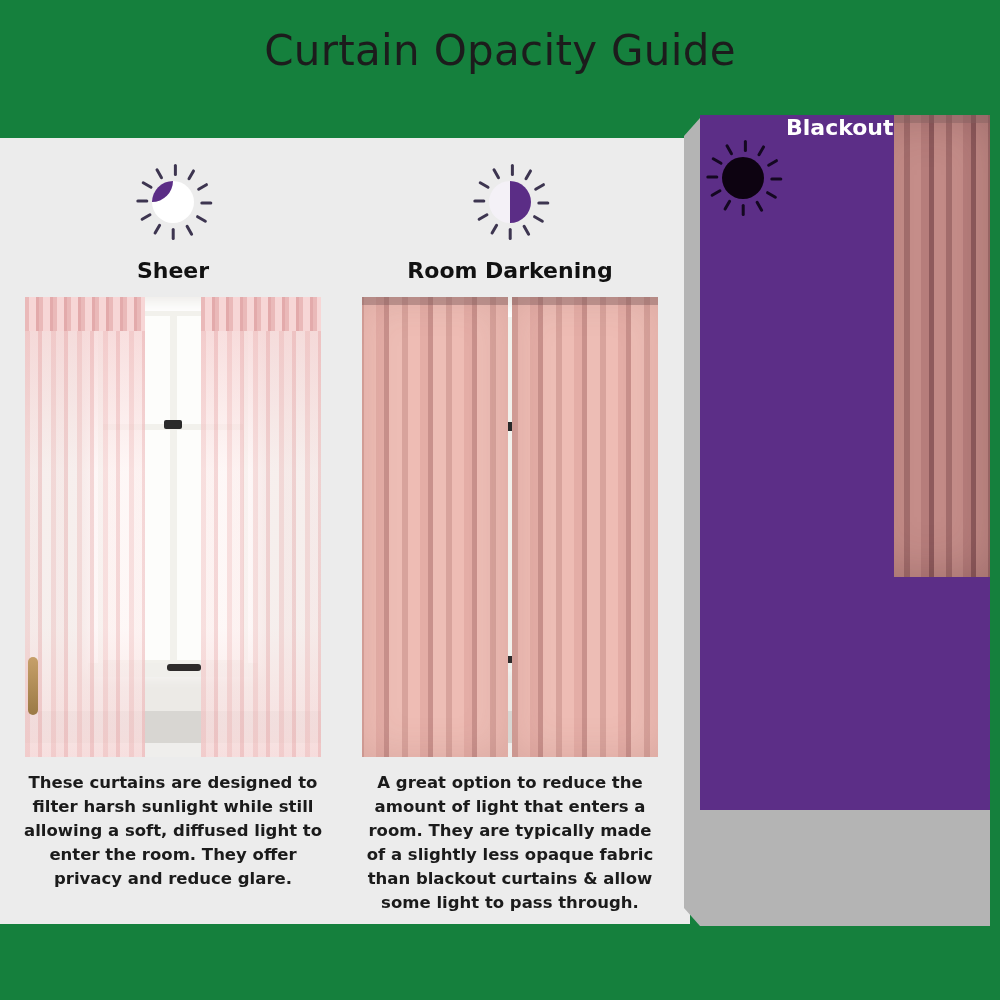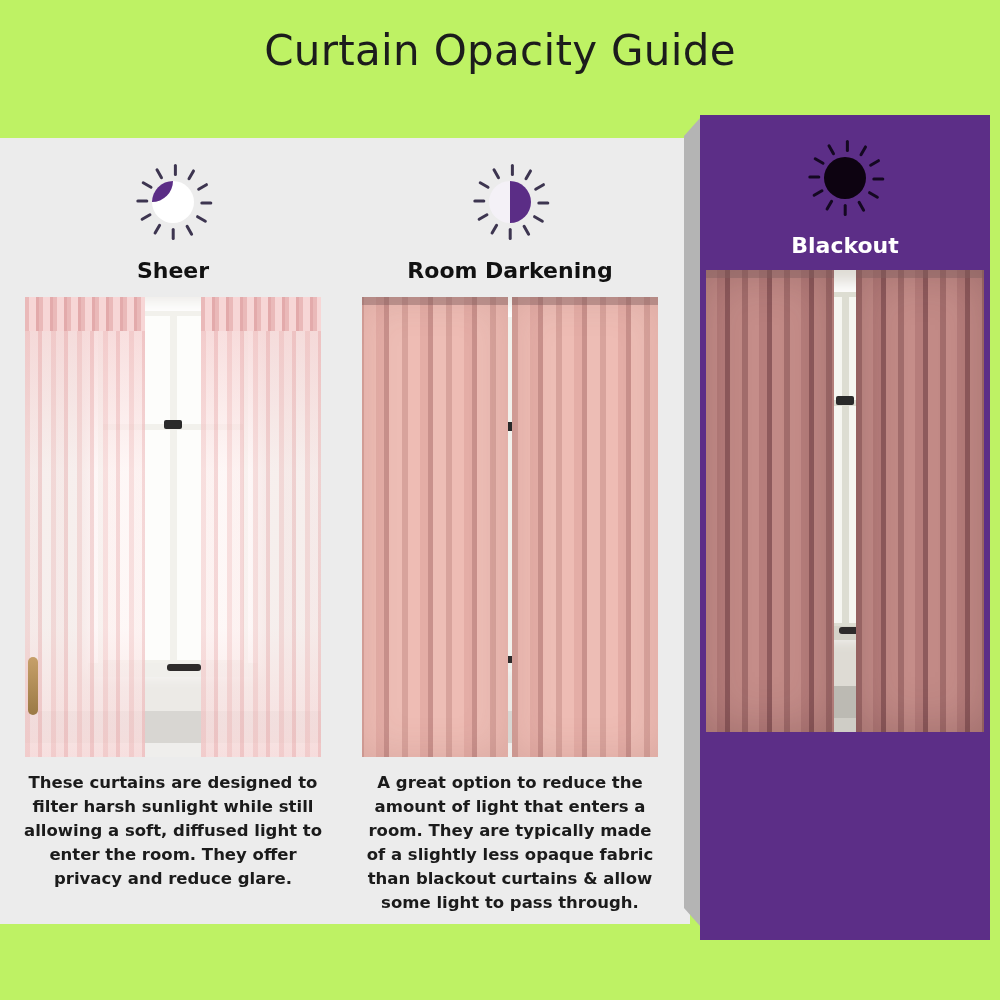--- a/index.html
+++ b/index.html
@@ -2,21 +2,21 @@
 <html><head>
 <meta charset="utf-8">
 <style>
   * { box-sizing: border-box; margin: 0; padding: 0; }
   html, body {
     width: 1000px; height: 1000px;
     background: #ffffff;
     font-family: "Liberation Sans", sans-serif;
     overflow: hidden;
   }
-  .page { position: relative; width: 1000px; height: 1000px; background:#bef264; }
+  .page { position: relative; width: 1000px; height: 1000px; background:#15803d; }
 
   
   .title {
     position: absolute; top: 26px; left: 0; width: 1000px;
     text-align: center;
     font-family: "DejaVu Sans", sans-serif;
     font-weight: 400;
     font-size: 42px;
     letter-spacing: 0.3px;
     color: #1c1c1c;
@@ -157,23 +157,23 @@
 
   
   .blk-shadow {
     position: absolute;
     left: 684px; top: 118px; width: 306px; height: 808px;
     background: #b4b4b4;
     clip-path: polygon(16px 0, 100% 0, 100% 100%, 16px 100%, 0 calc(100% - 18px), 0 18px);
   }
   .blk-card {
     position: absolute;
-    left: 700px; top: 115px; width: 290px; height: 825px;
+    left: 700px; top: 115px; width: 290px; height: 695px;
     background: #5c2e87;
-    display: flex; flex-direction: column;
+    display: flex; flex-direction: row;
   }
   .blk-card .icon-wrap { height: 118px; }
   .blk-card .col-label { color:#ffffff; margin-bottom: 12px; }
   .blk-card .caption { color:#ffffff; width: 268px; font-size:16px; margin-top: 12px; }
 
   
   .sun { position:relative; width:86px; height:86px; }
   .sun .core {
     position:absolute; left:22px; top:22px; width:42px; height:42px; border-radius:50%;
     overflow:hidden;

